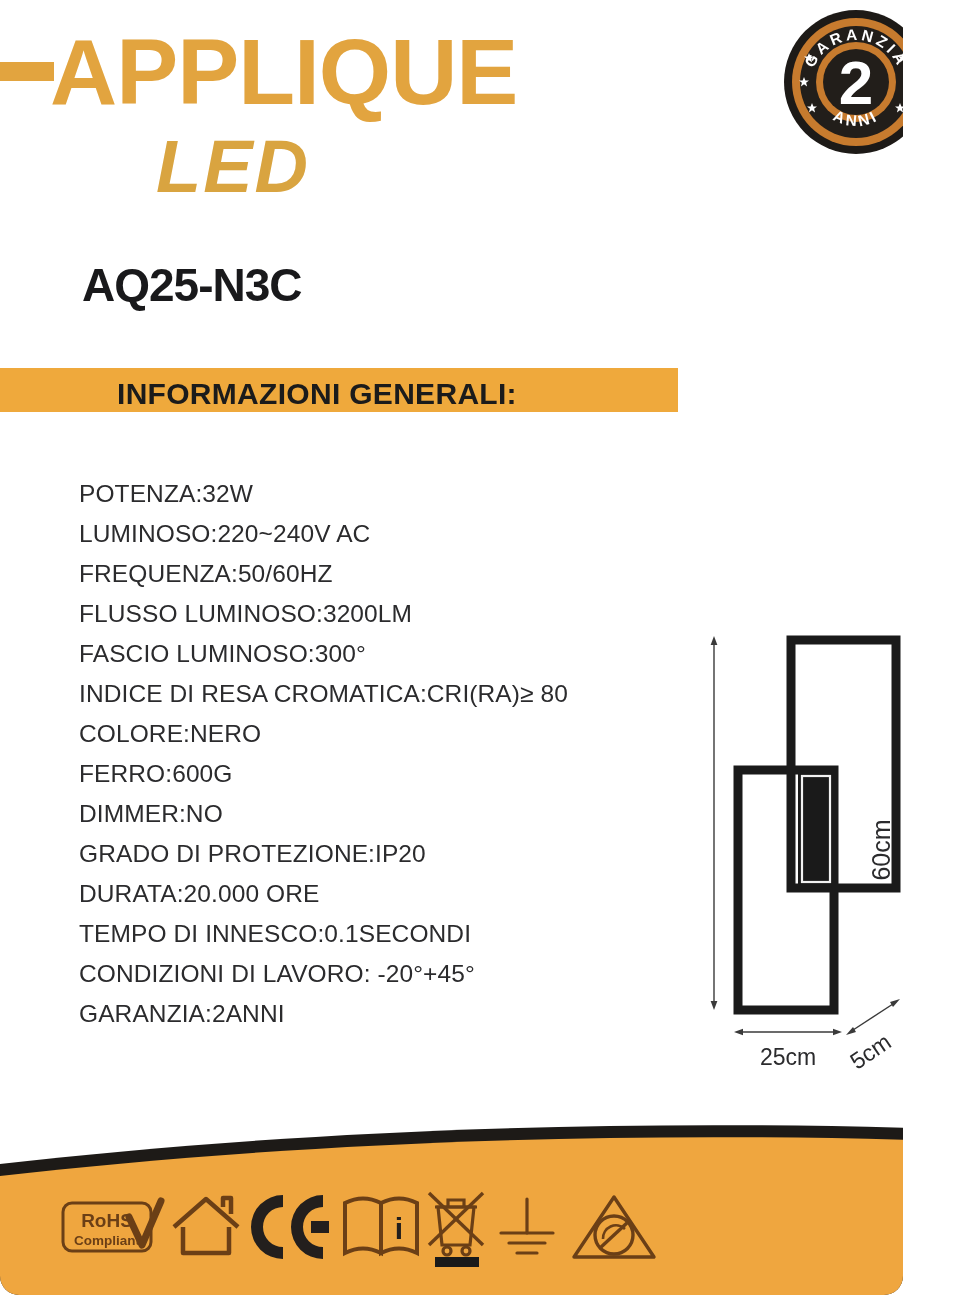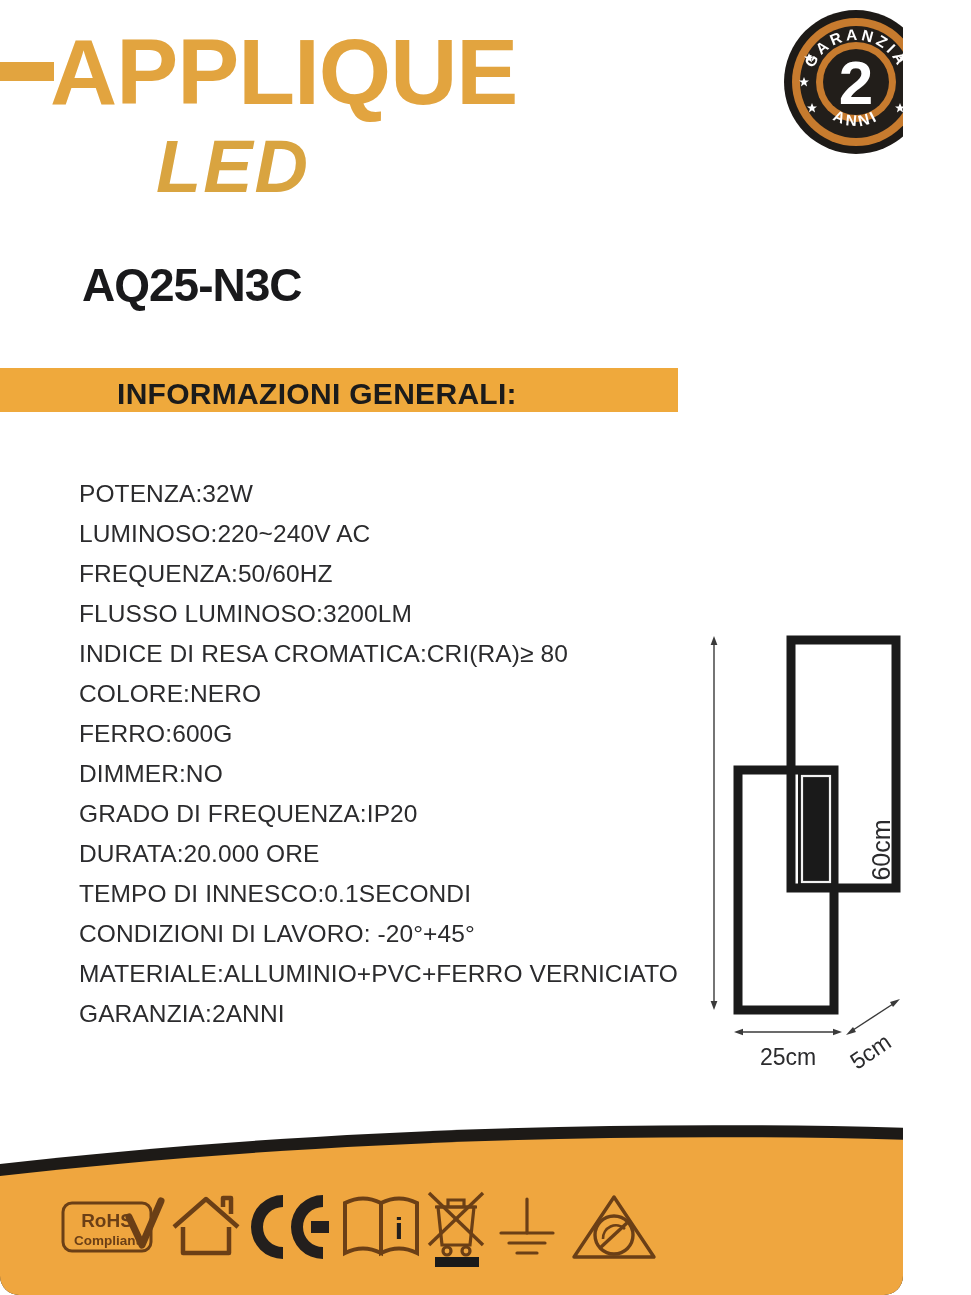--- a/index.html
+++ b/index.html
@@ -176,29 +176,29 @@
   </div>
 
   <div class="section-bar"></div>
   <div class="section-bar-label">INFORMAZIONI GENERALI:</div>
 
   <div class="spec-list">
     <div class="spec-line">POTENZA:32W</div>
     <div class="spec-line">LUMINOSO:220~240V AC</div>
     <div class="spec-line">FREQUENZA:50/60HZ</div>
     <div class="spec-line">FLUSSO LUMINOSO:3200LM</div>
+    <div class="spec-line">FASCIO LUMINOSO:300°</div>
     <div class="spec-line">INDICE DI RESA CROMATICA:CRI(RA)≥ 80</div>
     <div class="spec-line">COLORE:NERO</div>
     <div class="spec-line">FERRO:600G</div>
     <div class="spec-line">DIMMER:NO</div>
-    <div class="spec-line">GRADO DI FREQUENZA:IP20</div>
+    <div class="spec-line">GRADO DI PROTEZIONE:IP20</div>
     <div class="spec-line">DURATA:20.000 ORE</div>
     <div class="spec-line">TEMPO DI INNESCO:0.1SECONDI</div>
     <div class="spec-line">CONDIZIONI DI LAVORO: -20°+45°</div>
-    <div class="spec-line">MATERIALE:ALLUMINIO+PVC+FERRO VERNICIATO</div>
     <div class="spec-line">GARANZIA:2ANNI</div>
   </div>
 
   <div class="diagram">
     <svg viewBox="0 0 281 470" width="281" height="470">
 
       <g stroke="#3a3a3a" stroke-width="1.4" fill="none">
         <line x1="24" y1="22" x2="24" y2="388"></line>
         <polygon points="24,18 20.6,27 27.4,27" fill="#3a3a3a" stroke="none"></polygon>
         <polygon points="24,392 20.6,383 27.4,383" fill="#3a3a3a" stroke="none"></polygon>

